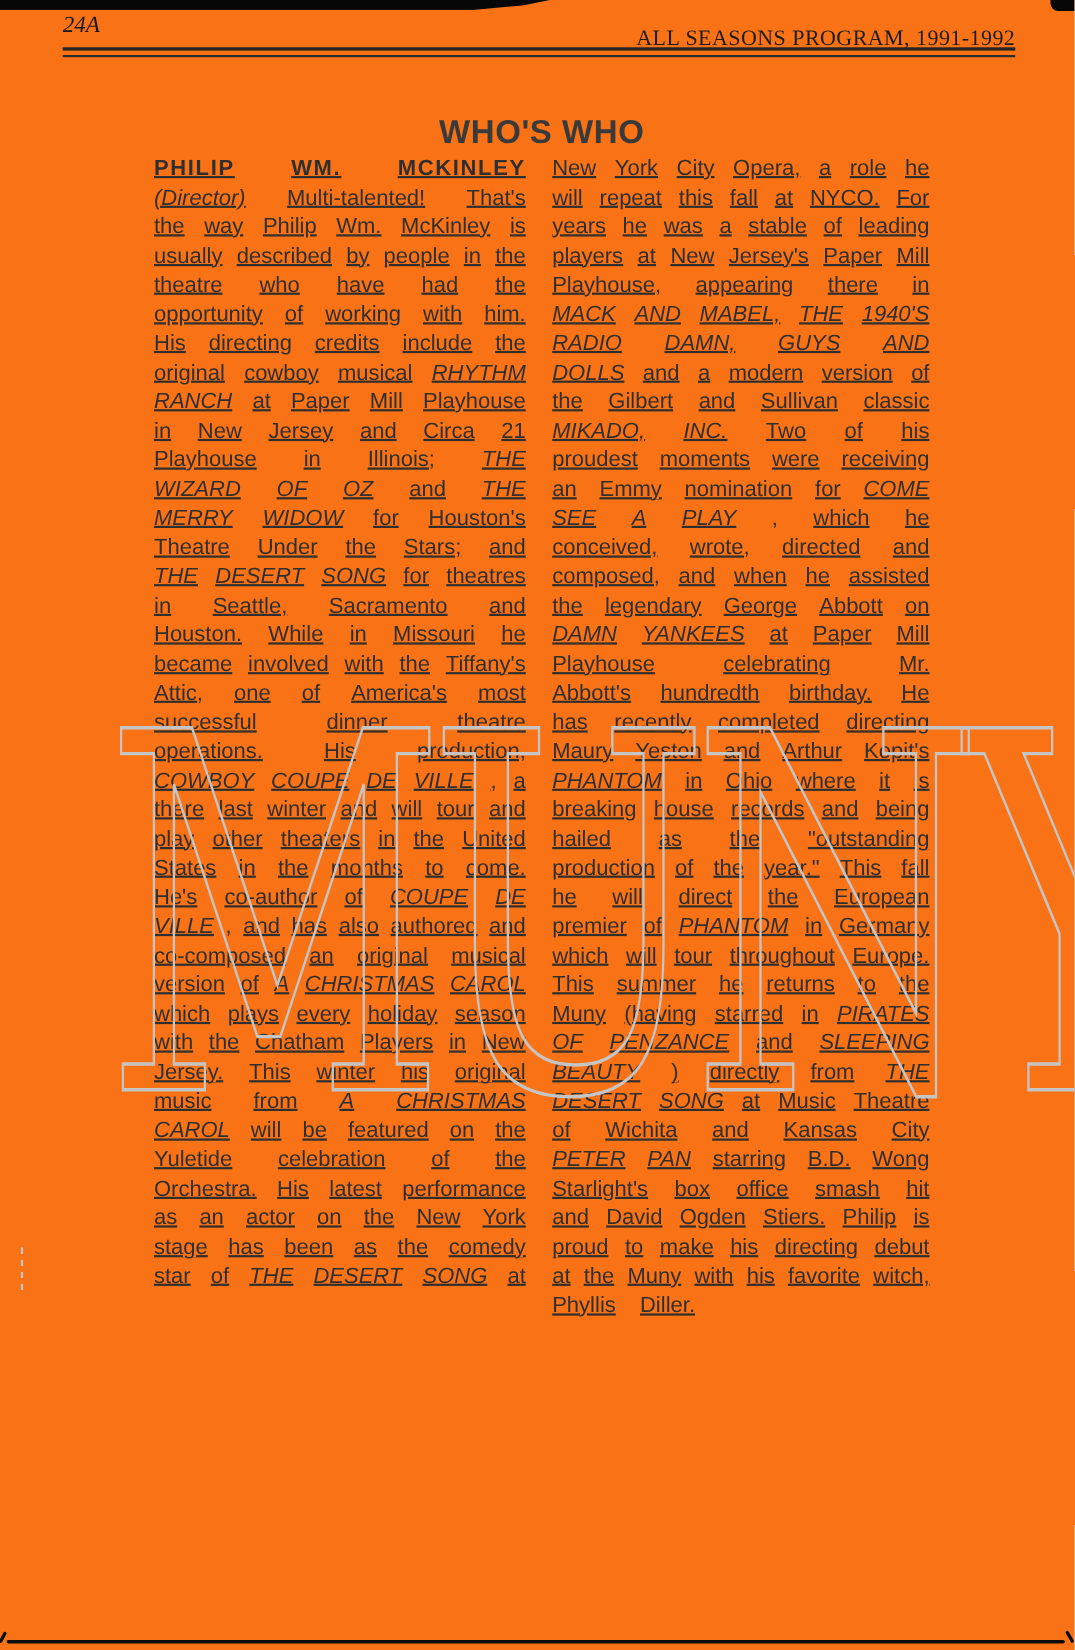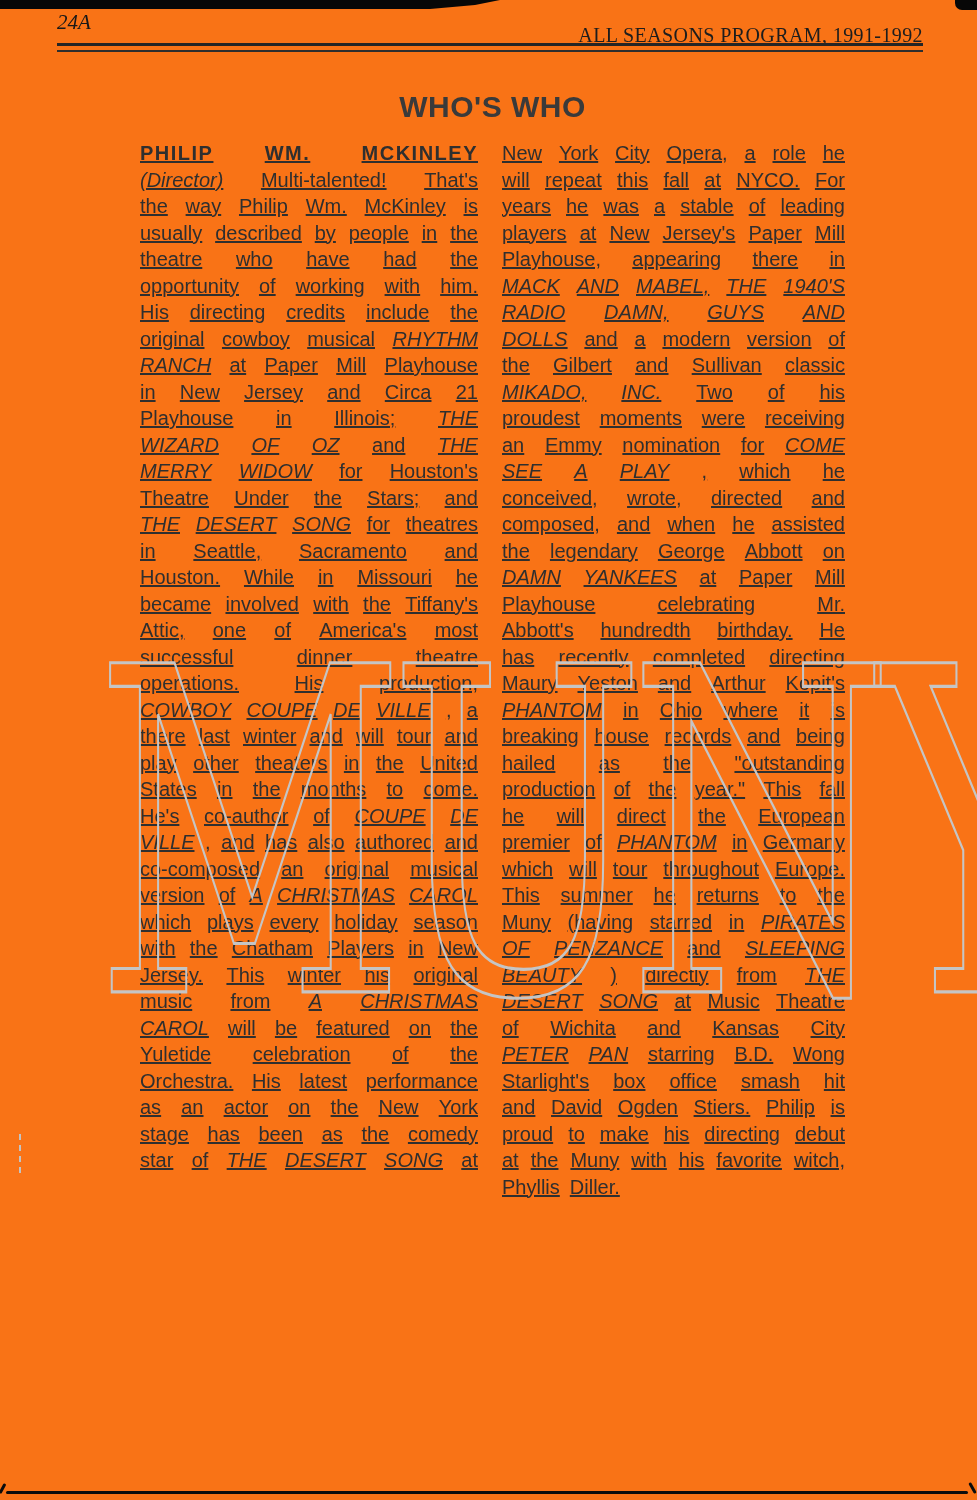--- a/index.html
+++ b/index.html
@@ -46,39 +46,39 @@
   }
   .header-title{
     position:absolute;right:54px;top:24px;
     font-family:"Liberation Serif", serif;
     font-size:20px;color:#1d1d1d;letter-spacing:.4px;
   }
   .rule-a{position:absolute;left:57px;top:43px;width:866px;height:3px;background:#252525;}
   .rule-b{position:absolute;left:57px;top:50px;width:866px;height:2px;background:#2e2e2e;}
   
   .section-title{
-    position:absolute;left:140px;top:90px;width:705px;
+    position:absolute;left:140px;top:104px;width:705px;
     text-align:center;font-size:30px;font-weight:bold;
     color:#3a3a3a;letter-spacing:.5px;
   }
   
   .bio{
     position:absolute;left:140px;top:140px;
     display:flex;gap:24px;color:#2f2f2f;
     font-size:20px;
   }
   .col{display:block;text-decoration:underline;}
   .col-left{width:338px;}
   .col-right{width:343px;}
   .line{
     display:flex;justify-content:space-between;
     height:26.5px;line-height:26.5px;
     white-space:nowrap;align-items:baseline;
   }
-  .line.last{justify-content:flex-start;gap:10px;}
+  .line.last{justify-content:flex-start;gap:22px;}
   .line.bold{font-weight:bold;letter-spacing:1.5px;}
   .line i{font-style:italic;}
   
   .watermark{
     position:absolute;left:95px;top:610px;z-index:5;
     font-family:"DejaVu Serif", serif;
     font-size:370px;line-height:1;letter-spacing:-20px;
     color:transparent;
     -webkit-text-stroke:2.5px #c5c5c5;
     transform:scale(0.82,1.22);

